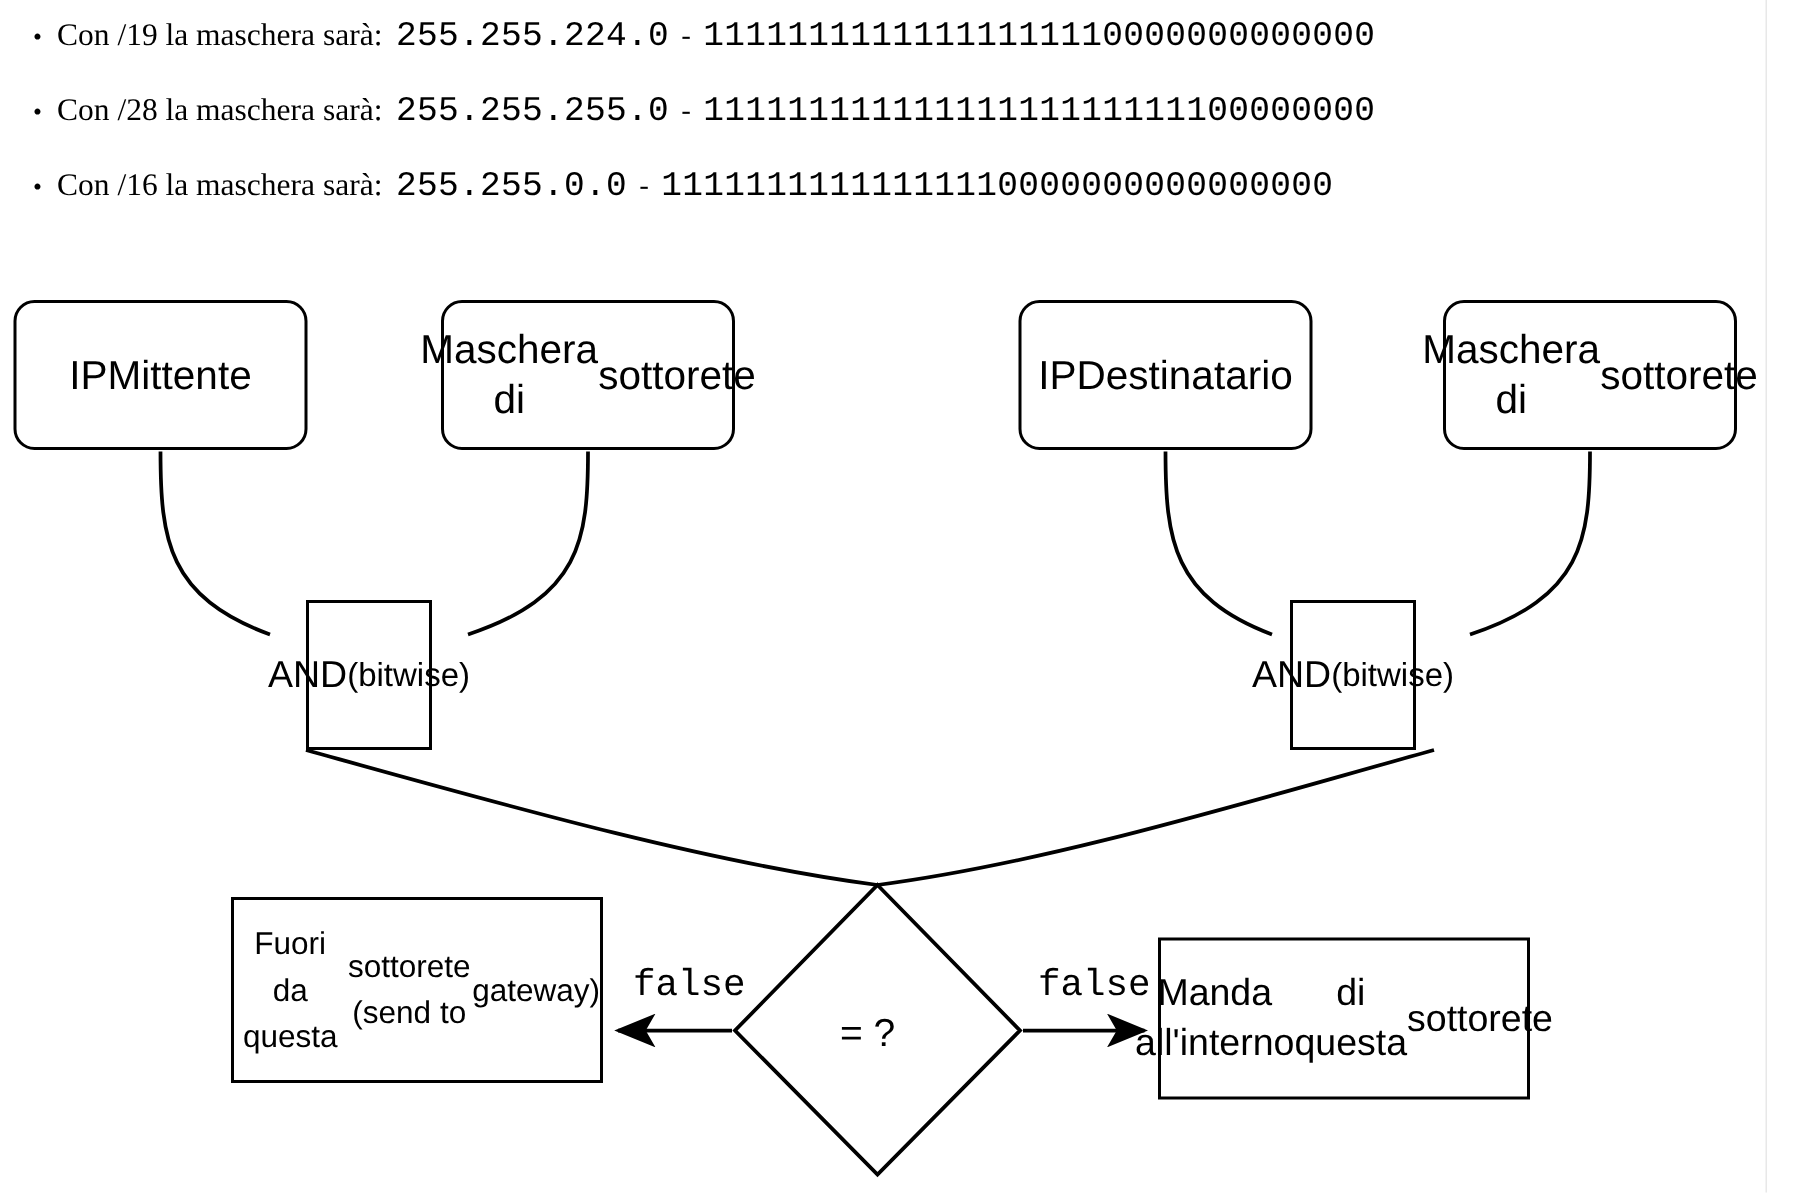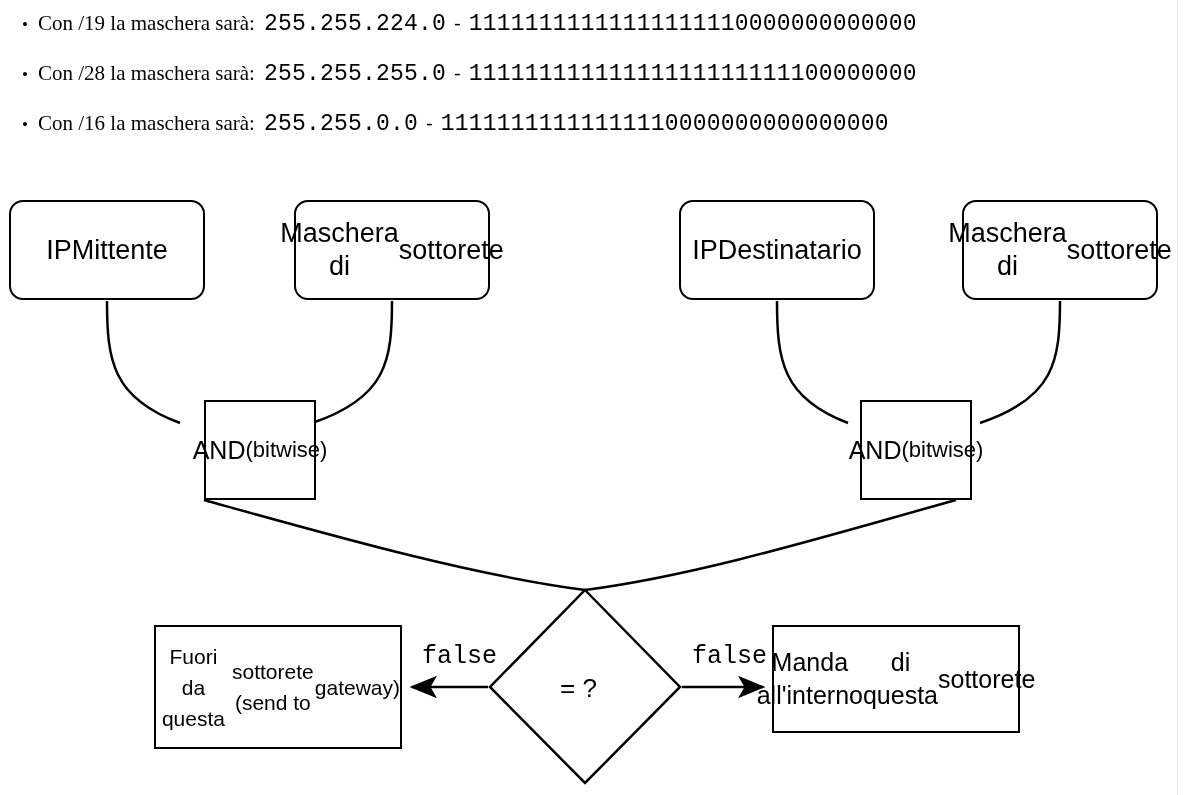--- a/index.html
+++ b/index.html
@@ -99,21 +99,21 @@
   }
   .rounded { border-radius: 14px; }
 
   .top-node {
     width: 196px;
     height: 100px;
     font-size: 27px;
     line-height: 33px;
   }
   .and-node {
-    width: 112px;
+    width: 84px;
     height: 100px;
     font-size: 25px;
     line-height: 30px;
   }
   .and-node .and-sub {
     font-size: 22px;
     line-height: 22px;
   }
   .result-node {
     font-family: "Liberation Sans", "DejaVu Sans", sans-serif;
@@ -228,21 +228,21 @@
   <div class="node-box and-node" style="left:860px; top:230px;">
     <span>AND</span>
     <span class="and-sub">(bitwise)</span>
   </div>
 
   <div class="diamond-label" style="left:560px; top:503px;">= ?</div>
 
   <div class="edge-label" style="left:422px; top:472px;">false</div>
   <div class="edge-label" style="left:692px; top:472px;">false</div>
 
-  <div class="node-box result-node result-left" style="left:154px; top:455px;">
+  <div class="node-box result-node result-left" style="left:154px; top:428px;">
     <span>Fuori da questa</span>
     <span>sottorete (send to</span>
     <span>gateway)</span>
   </div>
 
   <div class="node-box result-node result-right" style="left:772px; top:455px;">
     <span>Manda all'interno</span>
     <span>di questa</span>
     <span>sottorete</span>
   </div>

